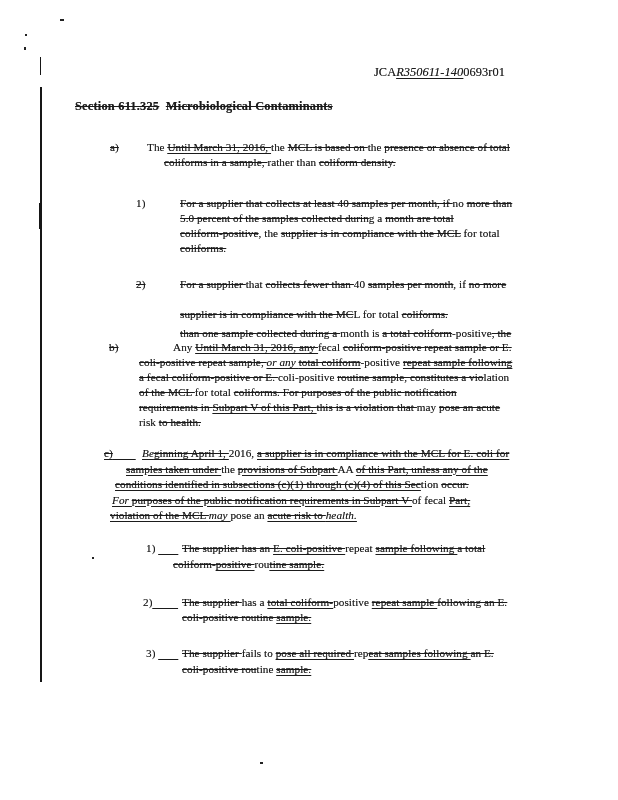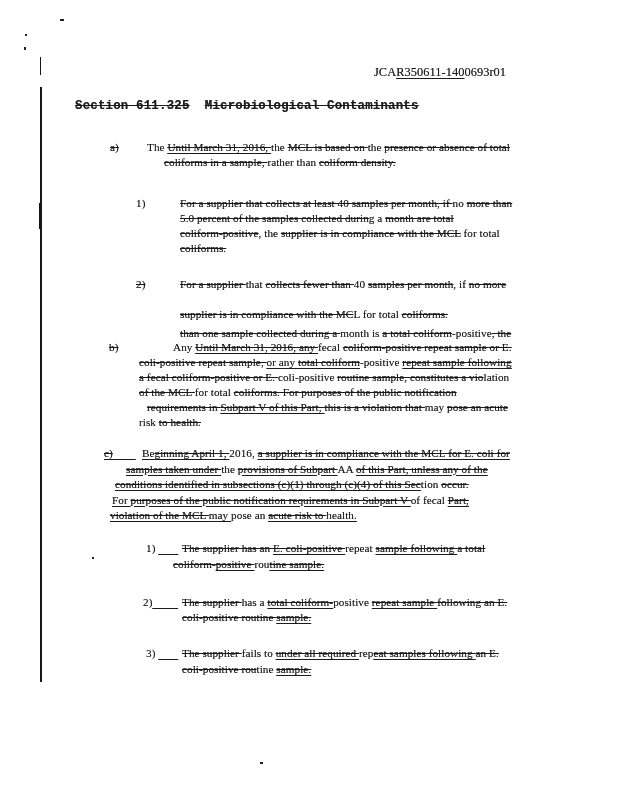--- a/index.html
+++ b/index.html
@@ -8,21 +8,21 @@
     font-family:"Liberation Serif", serif;color:#1b1b1b;overflow:hidden;
   }
   #page{position:absolute;inset:0;}
   .tline{
     position:absolute;white-space:pre;font-size:11.2px;line-height:13px;
     letter-spacing:0.05px;text-shadow:0 0 0.35px rgba(20,20,20,0.55);
   }
   .seg{text-decoration-thickness:1px;text-underline-offset:1.5px;}
   .seg.p{text-decoration:none;}
   .seg.s{text-decoration:line-through;}
-  .seg.u{text-decoration:underline;}
+  .seg.u{text-decoration:underline;font-style:italic;}
   .seg.su{text-decoration:underline line-through;}
   #doc-number{font-size:12.4px;}
   #section-heading{font-weight:bold;font-size:12.4px;letter-spacing:0.2px;}
   .artifact{position:absolute;background:#161616;}
   #vline-top{left:40px;top:57px;width:1px;height:18px;}
   #vline-main{left:40px;top:87px;width:1.5px;height:595px;}
   #vline-blob{left:39px;top:203px;width:3px;height:26px;}
   .speck{position:absolute;background:#222;}
 </style>
 </head>
@@ -34,52 +34,52 @@
   <div class="artifact" id="vline-main"></div>
   <div class="artifact" id="vline-blob"></div>
   <div class="speck" style="left:60px;top:19px;width:4px;height:1.5px;"></div>
   <div class="speck" style="left:25px;top:34px;width:2px;height:2px;"></div>
   <div class="speck" style="left:24px;top:47px;width:1.5px;height:3px;"></div>
   <div class="speck" style="left:92px;top:557px;width:2px;height:2px;"></div>
   <div class="speck" style="left:260px;top:762px;width:3px;height:2px;"></div>
 
   <div class="tline" id="doc-number" style="left:374px;top:66px;"><span class="seg p">JCA</span><span class="seg u">R350611-140</span><span class="seg p">0693r01</span></div>
 
-  <div class="tline" id="section-heading" style="left:75px;top:100px;font-family:Liberation Mono, monospace;"><span class="seg s">Section 611.325</span><span class="seg p">&nbsp; </span><span class="seg s">Microbiological Contaminants</span></div>
+  <div class="tline" id="section-heading" style="left:75px;top:100px;"><span class="seg s">Section 611.325</span><span class="seg p">&nbsp; </span><span class="seg s">Microbiological Contaminants</span></div>
 
   <div id="doc-body">
       <div class="tline" style="left: 110px; top: 141px;"><span class="seg s">a)</span></div>
       <div class="tline" style="left: 147px; top: 141px;"><span class="seg p">The </span><span class="seg su">Until March 31, 2016, </span><span class="seg p">the </span><span class="seg s">MCL is based on </span><span class="seg p">the </span><span class="seg s">presence or absence </span><span class="seg s">of total</span></div>
       <div class="tline" style="left: 164px; top: 156px;"><span class="seg s">coliforms in a sample, </span><span class="seg p">rather than </span><span class="seg s">coliform density.</span></div>
       <div class="tline" style="left: 136px; top: 197px;"><span class="seg p">1)</span></div>
       <div class="tline" style="left: 180px; top: 197px;"><span class="seg s">For a supplier that collects at least 40 samples per month, if </span><span class="seg p">no </span><span class="seg s">more than</span></div>
       <div class="tline" style="left: 180px; top: 212px;"><span class="seg s">5.0 percent of the samples collected durin</span><span class="seg p">g a </span><span class="seg s">month are total</span></div>
       <div class="tline" style="left: 180px; top: 227px;"><span class="seg s">coliform-positive</span><span class="seg p">, the </span><span class="seg s">supplier is in compliance with the MCL</span><span class="seg p"> for total</span></div>
       <div class="tline" style="left: 180px; top: 242px;"><span class="seg s">coliforms.</span></div>
       <div class="tline" style="left: 136px; top: 278px;"><span class="seg s">2)</span></div>
       <div class="tline" style="left: 180px; top: 278px;"><span class="seg s">For a supplier </span><span class="seg p">that </span><span class="seg s">collects fewer than </span><span class="seg p">40 </span><span class="seg s">samples per month</span><span class="seg p">, if </span><span class="seg s">no more</span></div>
       <div class="tline" style="left: 180px; top: 293px; margin-top: 34px;"><span class="seg s">than one sample </span><span class="seg s">collected during a </span><span class="seg p">month is </span><span class="seg s">a total coliform</span><span class="seg p">-positive</span><span class="seg s">, the</span></div>
       <div class="tline" style="left: 180px; top: 308px;"><span class="seg s">supplier is in compliance with the MC</span><span class="seg p">L for total </span><span class="seg s">coliforms.</span></div>
       <div class="tline" style="left: 109px; top: 341px;"><span class="seg s">b)</span></div>
       <div class="tline" style="left: 139px; top: 341px; margin-left: 34px;"><span class="seg p">Any </span><span class="seg su">Until March 31, 2016, any </span><span class="seg p">fecal </span><span class="seg s">coliform-positive </span><span class="seg s">repeat sample or E.</span></div>
       <div class="tline" style="left: 139px; top: 356px;"><span class="seg s">coli-positive repeat sample, </span><span class="seg u">or any </span><span class="seg su">total coliform</span><span class="seg p">-positive </span><span class="seg su">repeat sample following</span></div>
       <div class="tline" style="left: 139px; top: 371px;"><span class="seg s">a fecal coliform-positive or E. </span><span class="seg p">coli-positive </span><span class="seg s">routine sample, </span><span class="seg s">constitutes a vio</span><span class="seg p">lation</span></div>
       <div class="tline" style="left: 139px; top: 386px;"><span class="seg s">of the MCL </span><span class="seg p">for total </span><span class="seg s">coliforms. For purposes of the public </span><span class="seg s">notification</span></div>
-      <div class="tline" style="left: 147px; top: 401px; text-align: center;"><span class="seg s">requirements in </span><span class="seg su">Subpart V of this Part, </span><span class="seg s">this is a violation that </span><span class="seg p">may </span><span class="seg s">pose an acute</span></div>
+      <div class="tline" style="left: 139px; top: 401px; text-align: center;"><span class="seg s">requirements in </span><span class="seg su">Subpart V of this Part, </span><span class="seg s">this is a violation that </span><span class="seg p">may </span><span class="seg s">pose an acute</span></div>
       <div class="tline" style="left: 139px; top: 416px;"><span class="seg p">risk </span><span class="seg s">to health.</span></div>
       <div class="tline" style="left: 104px; top: 447px;"><span class="seg su">c)</span><span class="seg u">&nbsp;&nbsp;&nbsp;&nbsp;&nbsp;&nbsp;&nbsp;&nbsp;</span></div>
       <div class="tline" style="left: 142px; top: 447px;"><span class="seg u">Be</span><span class="seg su">ginning April 1, </span><span class="seg p">2016, </span><span class="seg su">a supplier is in compliance with the MCL for E. coli for</span></div>
       <div class="tline" style="left: 126px; top: 462.5px;"><span class="seg su">samples taken under </span><span class="seg p">the </span><span class="seg su">provisions of Subpart </span><span class="seg p">AA </span><span class="seg su">of this Part, unless </span><span class="seg su">any of the</span></div>
       <div class="tline" style="left: 115px; top: 478px;"><span class="seg su">conditions identified in subsections (c)(1) through (c)(4) of this Sec</span><span class="seg p">tion </span><span class="seg s">occur.</span></div>
       <div class="tline" style="left: 112px; top: 493.5px;"><span class="seg u">For </span><span class="seg su">purposes of the public </span><span class="seg su">notification requirements </span><span class="seg su">in Subpart V </span><span class="seg p">of fecal </span><span class="seg su">Part,</span></div>
       <div class="tline" style="left: 110px; top: 509px;"><span class="seg su">violation of the MCL </span><span class="seg u">may </span><span class="seg p">pose an </span><span class="seg su">acute risk to </span><span class="seg u">health.</span></div>
       <div class="tline" style="left: 146px; top: 542px;"><span class="seg p">1)&nbsp;</span><span class="seg u">&nbsp;&nbsp;&nbsp;&nbsp;&nbsp;&nbsp;&nbsp;</span></div>
       <div class="tline" style="left: 182px; top: 542px;"><span class="seg s">The supplier </span><span class="seg s">has an </span><span class="seg su">E. coli-positive </span><span class="seg p">repeat </span><span class="seg su">sample following </span><span class="seg s">a total</span></div>
       <div class="tline" style="left: 173px; top: 558px; text-align: center;"><span class="seg s">coliform-</span><span class="seg su">positive </span><span class="seg p">rou</span><span class="seg su">tine sample.</span></div>
       <div class="tline" style="left: 143px; top: 596px;"><span class="seg p">2)</span><span class="seg u">&nbsp;&nbsp;&nbsp;&nbsp;&nbsp;&nbsp;&nbsp;&nbsp;&nbsp;</span></div>
       <div class="tline" style="left: 182px; top: 596px;"><span class="seg s">The supplier </span><span class="seg p">has a </span><span class="seg su">total coliform-</span><span class="seg p">positive </span><span class="seg su">repeat sample </span><span class="seg s">following an E.</span></div>
       <div class="tline" style="left: 182px; top: 611px;"><span class="seg s">coli-positive routine </span><span class="seg su">sample.</span></div>
       <div class="tline" style="left: 146px; top: 647px;"><span class="seg p">3)&nbsp;</span><span class="seg u">&nbsp;&nbsp;&nbsp;&nbsp;&nbsp;&nbsp;&nbsp;</span></div>
-      <div class="tline" style="left: 182px; top: 647px;"><span class="seg s">The supplier </span><span class="seg p">fails to </span><span class="seg su">under all required </span><span class="seg p">rep</span><span class="seg su">eat samples following </span><span class="seg s">an E.</span></div>
+      <div class="tline" style="left: 182px; top: 647px;"><span class="seg s">The supplier </span><span class="seg p">fails to </span><span class="seg su">pose all required </span><span class="seg p">rep</span><span class="seg su">eat samples following </span><span class="seg s">an E.</span></div>
       <div class="tline" style="left: 182px; top: 663px;"><span class="seg s">coli-positive rou</span><span class="seg p">tine </span><span class="seg su">sample.</span></div>
     </div>
 
 </div>
 
 </body></html>

